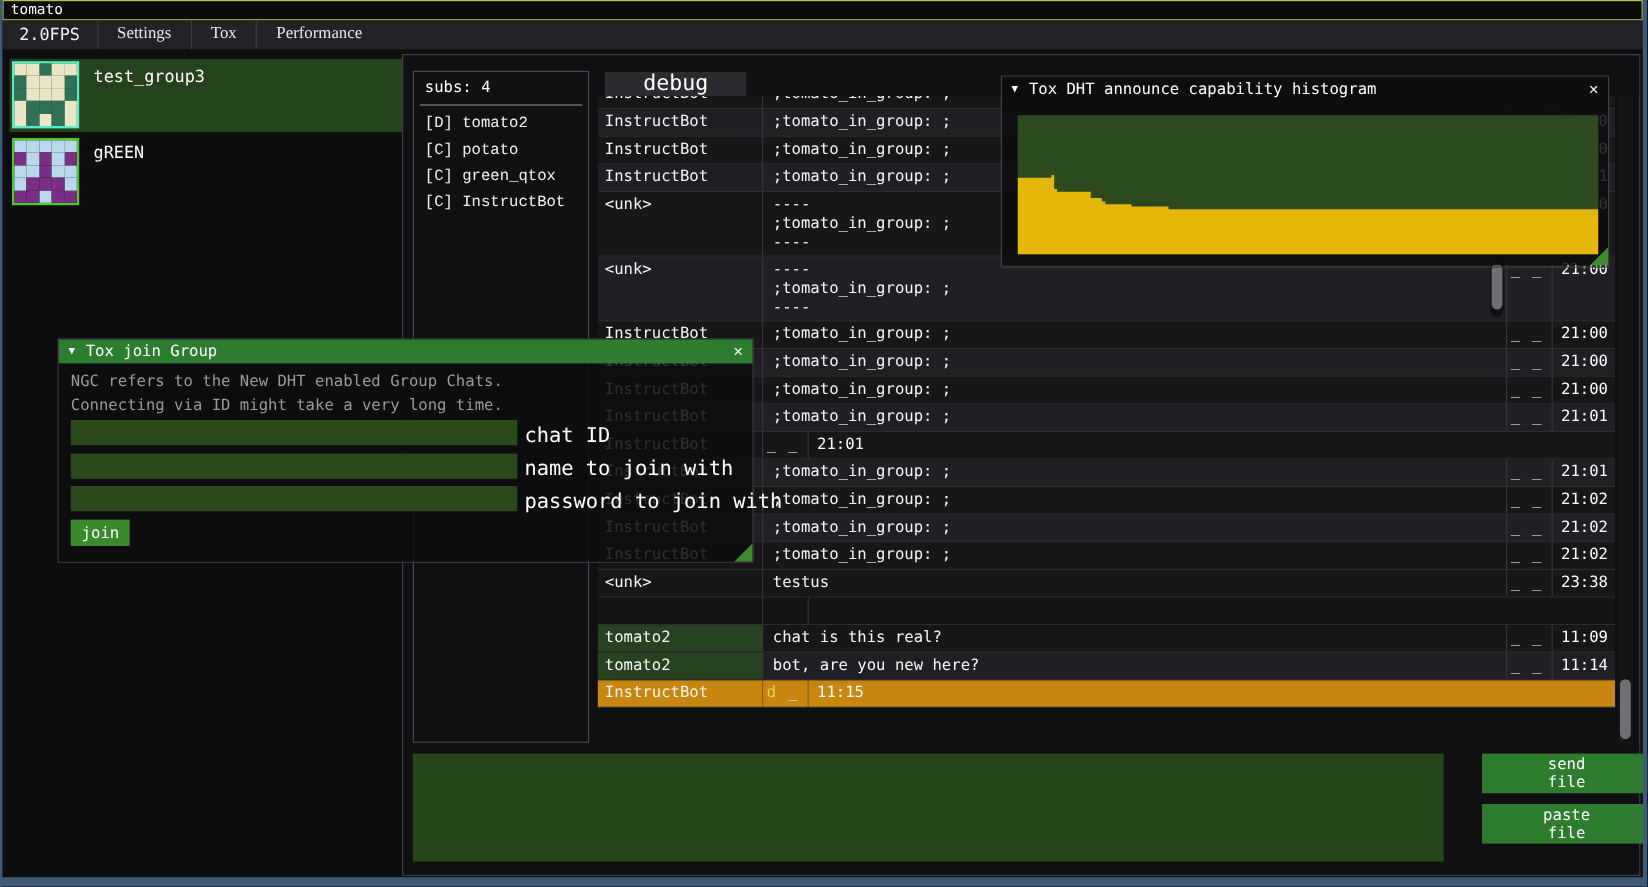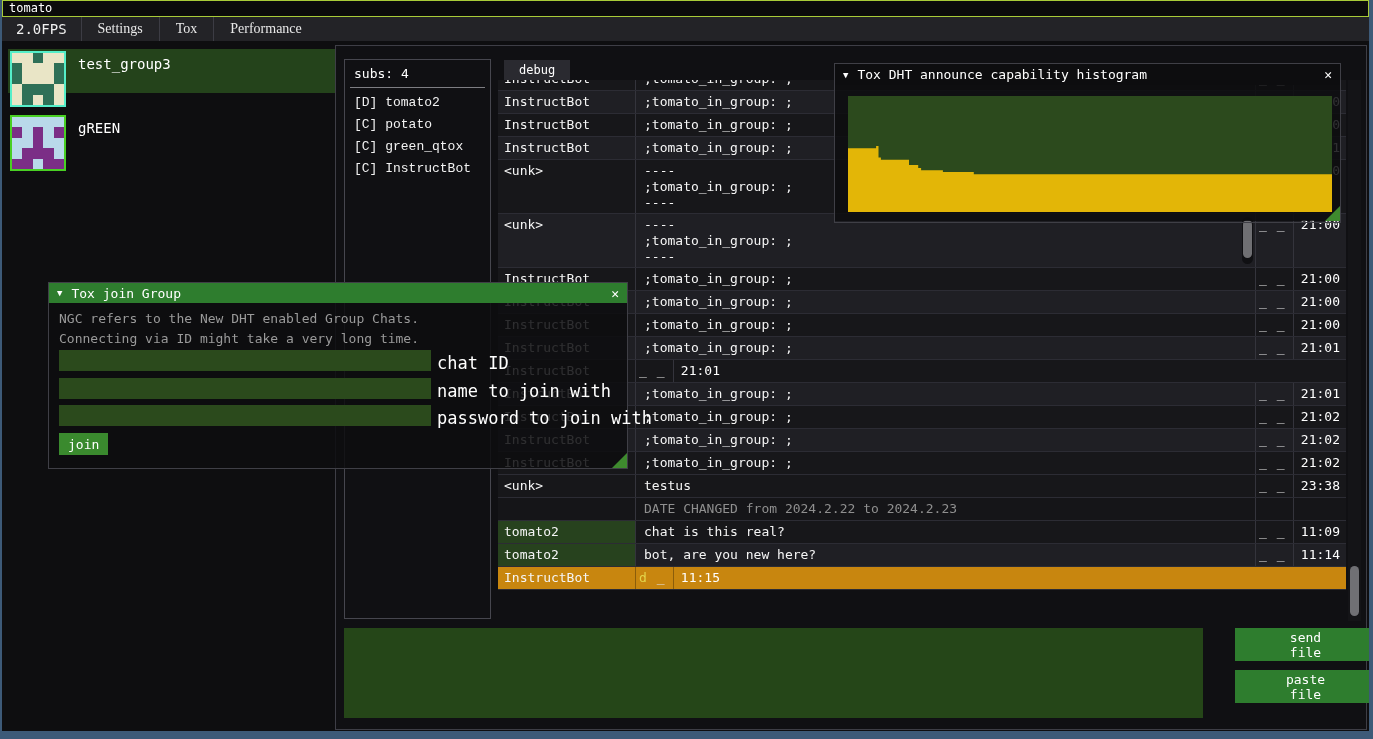--- a/index.html
+++ b/index.html
@@ -10,36 +10,36 @@
   .frame-right{position:absolute;right:0;top:0;width:4px;height:739px;background:#3d5a78;}
   .frame-bottom{position:absolute;left:0;bottom:0;width:100%;height:8px;background:#3d5a78;}
   
   .titlebar{position:absolute;left:2px;top:0;right:4px;height:17px;background:#0b0b0b;
             border:1px solid #a8cb38;box-sizing:border-box;font-size:12px;line-height:14px;padding-left:6px;color:#fff;}
   .menubar{position:absolute;left:2px;top:17px;right:4px;height:24px;background:#232327;
            display:flex;align-items:stretch;font-size:14px;}
   .menu-fps{display:flex;align-items:center;padding:0 14px;color:#f0f0f0;}
   .menu-item{display:flex;align-items:center;padding:0 16px;border-left:1px solid #3c3c44;cursor:default;}
   
-  .group-row{position:absolute;left:8px;width:327px;height:44px;}
+  .group-row{position:absolute;left:8px;width:327px;height:61px;}
   .group-row.selected{background:#24431b;}
   .g-avatar{position:absolute;left:2px;top:2px;width:56px;height:56px;display:grid;
             grid-template-columns:repeat(5,1fr);grid-template-rows:repeat(5,1fr);box-sizing:border-box;}
   .g-name{position:absolute;left:70px;top:7px;font-size:14px;color:#fff;}
   
   .right-panel{position:absolute;left:335px;top:45px;width:1032px;height:685px;background:#101013;
                border:1px solid #3e3e46;box-sizing:border-box;}
   .subs-panel{position:absolute;left:8px;top:13px;width:147px;height:560px;border:1px solid #46464e;
               box-sizing:border-box;font-size:13px;}
   .subs-header{padding:6px 9px 4px 9px;color:#fff;}
   .subs-sep{border-top:1px solid #7d7d82;margin:2px 5px 4px 5px;}
   .subs-list{list-style:none;margin:2px 0;padding:0;}
   .subs-list li{padding:2px 9px;line-height:18px;color:#f2f2f2;white-space:nowrap;font-family:Liberation Mono, monospace;}
-  .chat-tab{position:absolute;left:168px;top:14px;height:20px;background:#2a2a30;padding:0 15px;
-            font-size:12px;line-height:20px;color:#fff;}
+  .chat-tab{position:absolute;left:168px;top:14px;height:20px;background:#2a2a30;padding:0 32px;
+            font-size:18px;line-height:20px;color:#fff;}
   .chat-table{position:absolute;left:162px;top:34px;width:848px;height:541px;overflow:hidden;font-size:13px;}
   .crow{display:flex;box-sizing:border-box;border-bottom:1px solid #2c2c34;height:23px;}
   .crow.multiline{height:54px;}
   .crow.odd{background:#17171a;}
   .crow.even{background:#1f1f24;}
   .crow.system{background:#151518;}
   .crow.highlight{background:#c8860f;}
   .crow.highlight .c-name,.crow.highlight .c-msg,.crow.highlight .c-status{border-right-color:rgba(0,0,0,.3);}
   .c-name{width:138px;padding:3px 6px;box-sizing:border-box;border-right:1px solid #34343c;
           overflow:hidden;white-space:nowrap;color:#f5f5f5;}
@@ -272,21 +272,20 @@
           <div class="c-time">21:02</div>
         </div>
         <div class="crow odd">
           <div class="c-name">&lt;unk&gt;</div>
           <div class="c-msg">testus</div>
           <div class="c-status"><span>_</span><span> _</span></div>
           <div class="c-time">23:38</div>
         </div>
         <div class="crow even system">
           <div class="c-name"></div>
-          <div class="c-msg">DATE CHANGED from 2024.2.22 to 2024.2.23</div>
           <div class="c-status"><span></span></div>
           <div class="c-time"></div>
         </div>
         <div class="crow odd">
           <div class="c-name self">tomato2</div>
           <div class="c-msg">chat is this real?</div>
           <div class="c-status"><span>_</span><span> _</span></div>
           <div class="c-time">11:09</div>
         </div>
         <div class="crow even">

